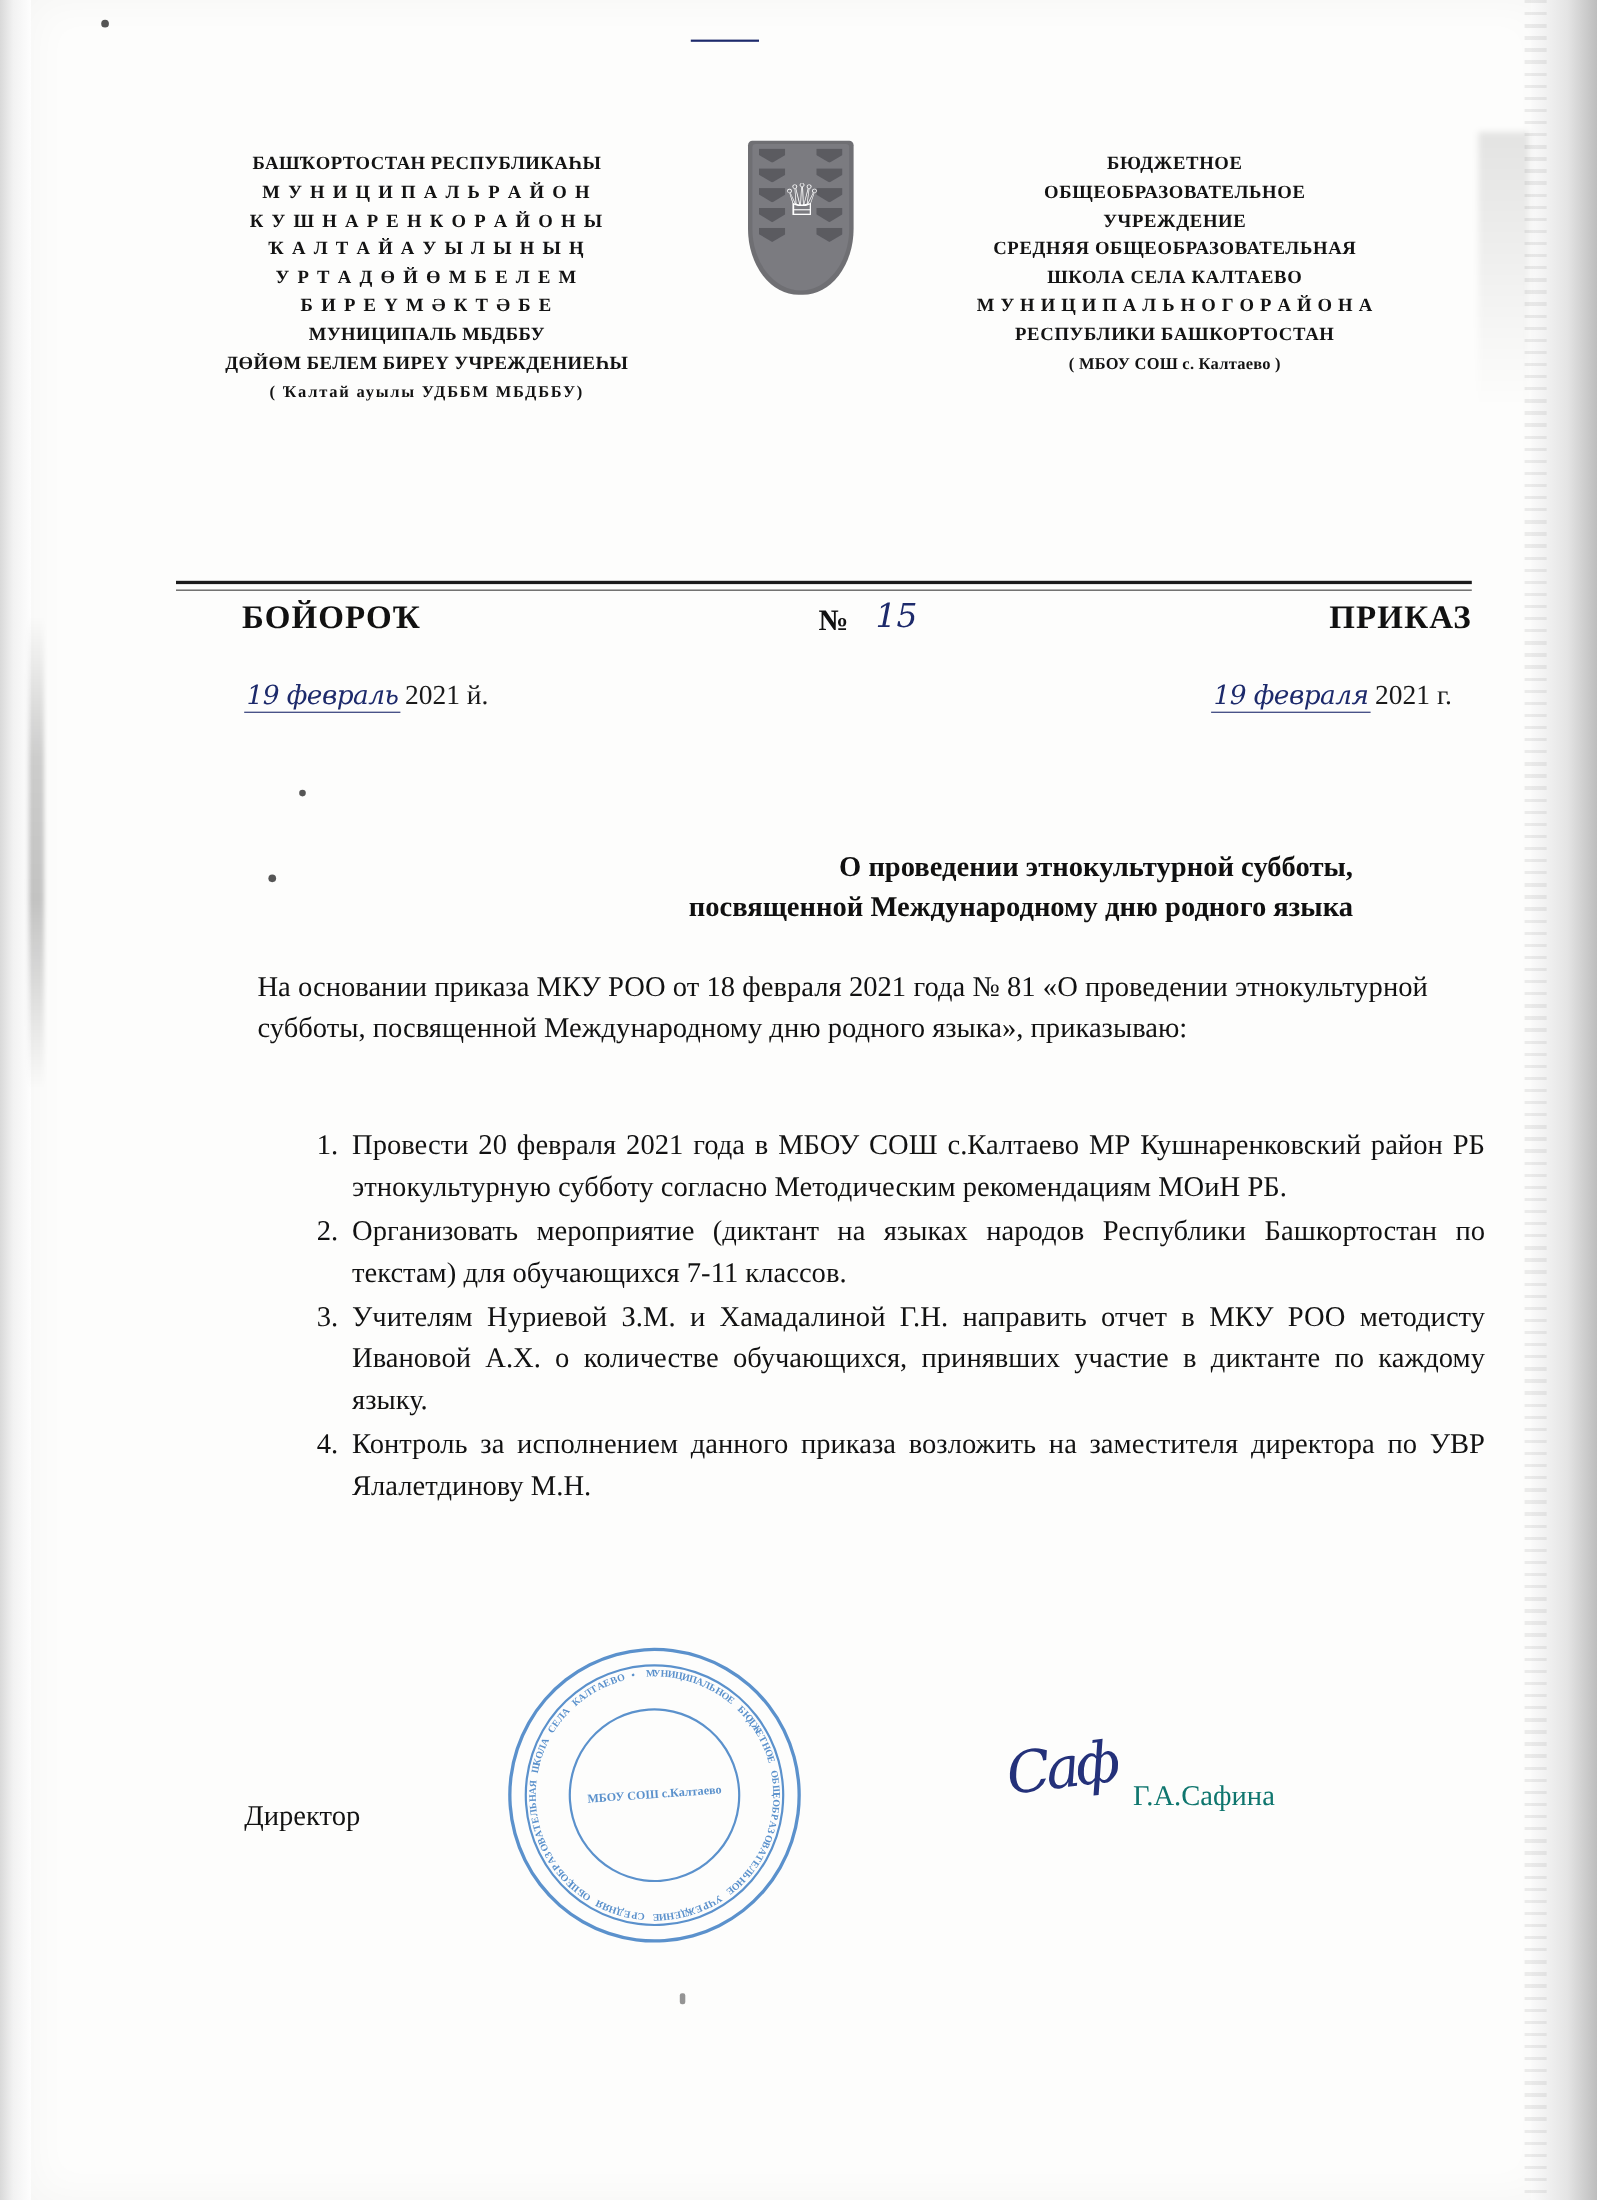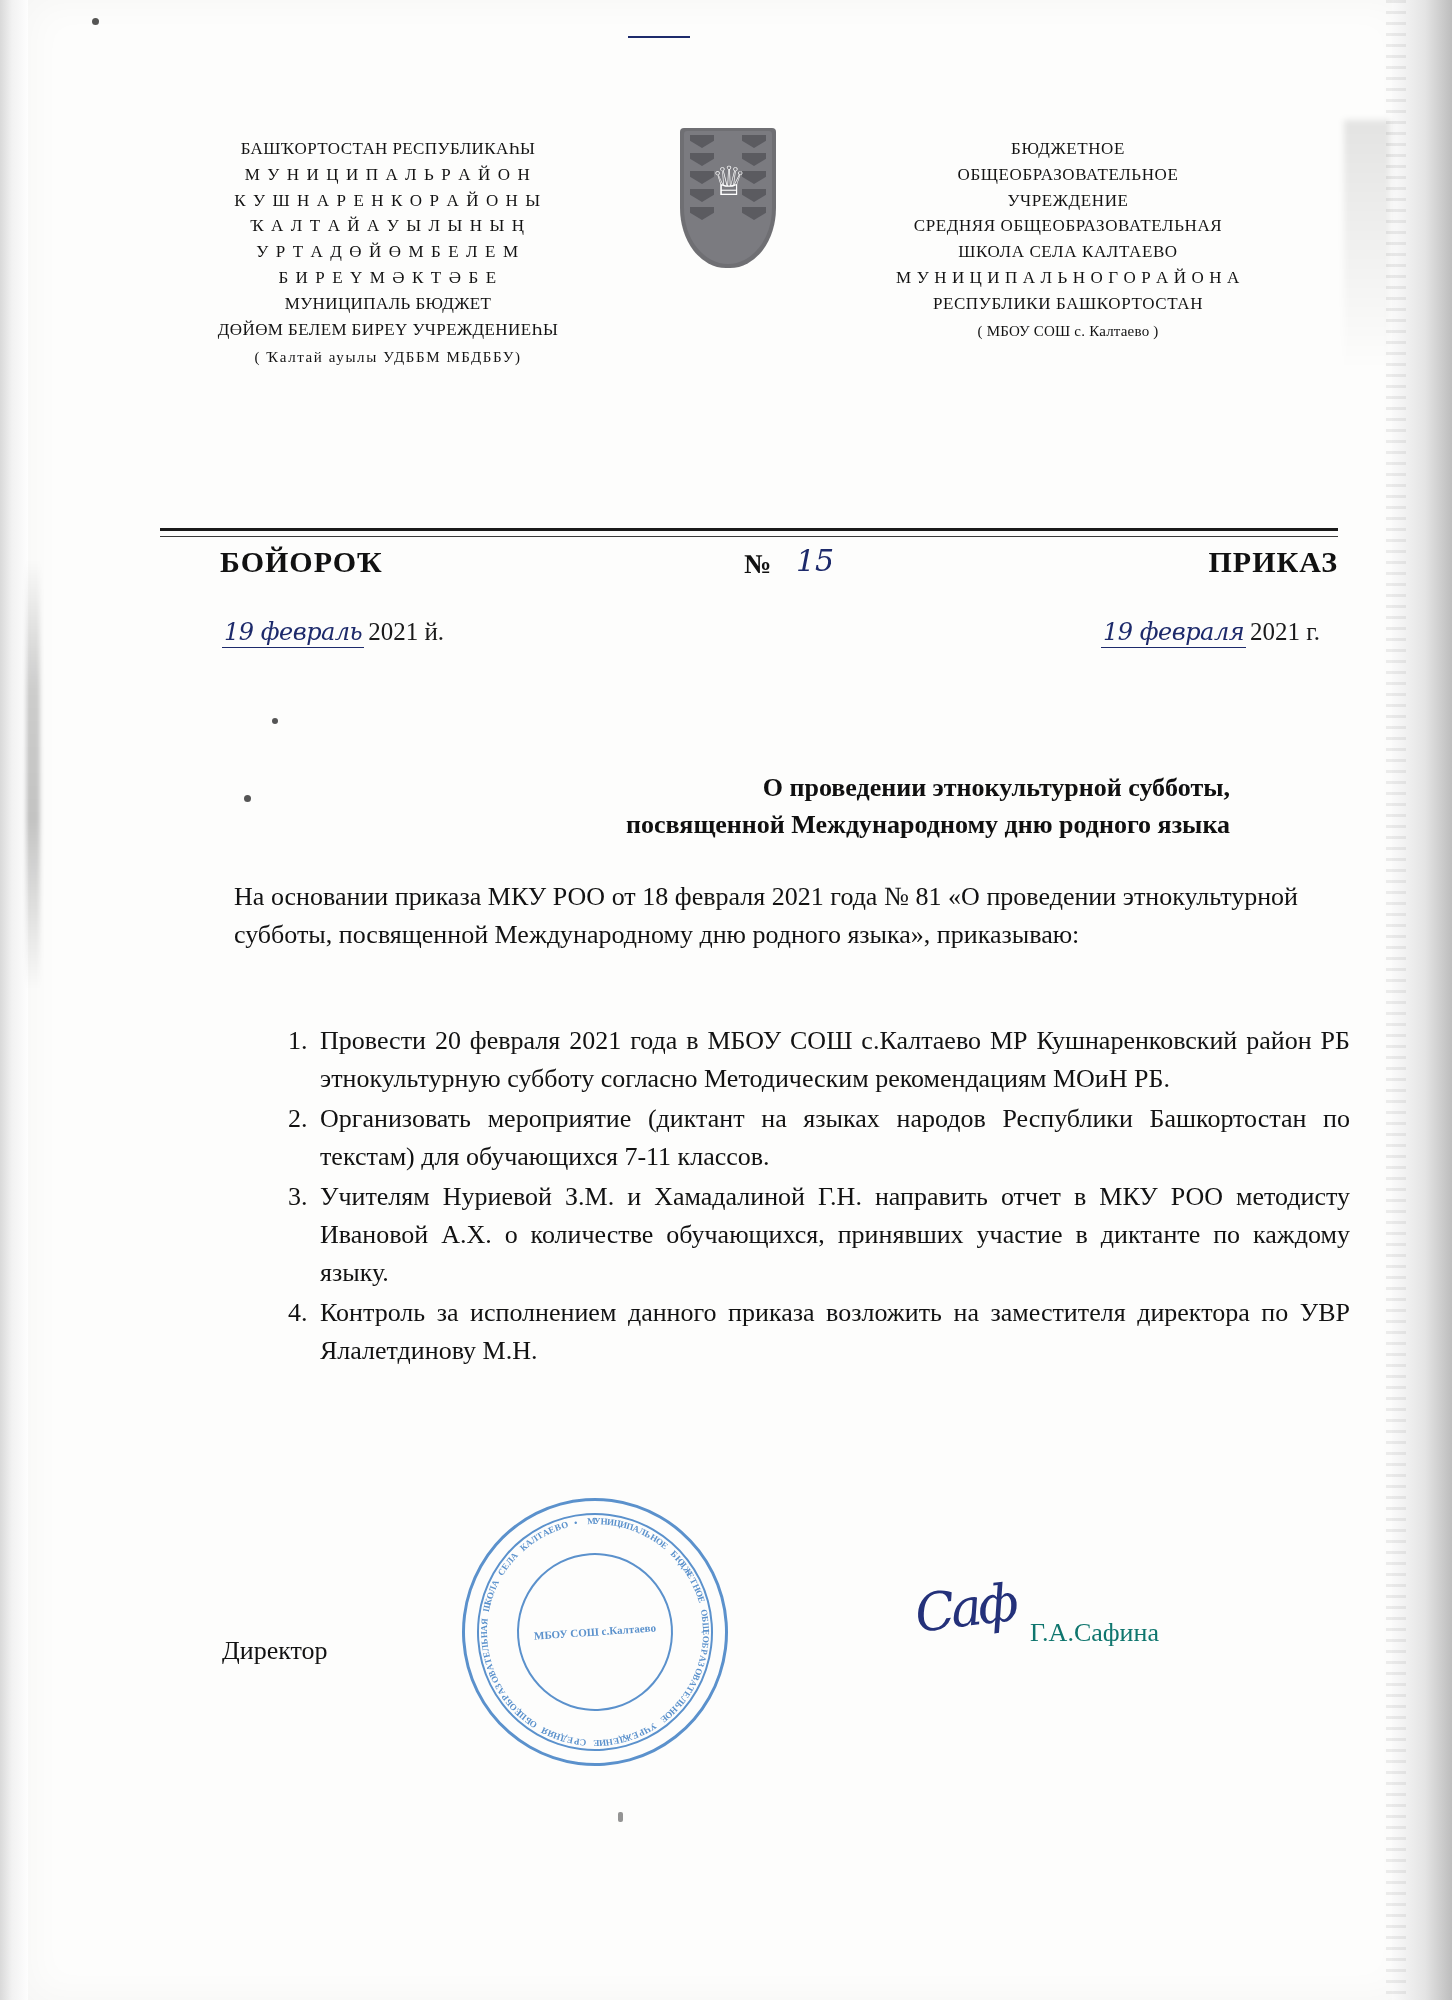--- a/index.html
+++ b/index.html
@@ -80,21 +80,21 @@
     top: 136px;
     width: 1380px;
     display: flex;
     justify-content: space-between;
     align-items: flex-start;
   }
   .head-col {
     width: 460px;
     text-align: center;
     font-family: "Liberation Serif", serif;
-    font-weight: normal;
+    font-weight: bold;
     font-size: 17px;
     line-height: 1.52;
     color: #131313;
     letter-spacing: 0.6px;
   }
   .head-col .ln {
     display: block;
     white-space: nowrap;
   }
   .head-col.left { margin-left: 130px; }
@@ -384,21 +384,21 @@
   <div class="dot d3"></div>
 
   <div class="header">
     <div class="head-col left">
       <span class="ln tight">БАШҠОРТОСТАН  РЕСПУБЛИКАҺЫ</span>
       <span class="ln">М У Н И Ц И П А Л Ь   Р А Й О Н</span>
       <span class="ln">К У Ш Н А Р Е Н К О  Р А Й О Н Ы</span>
       <span class="ln">Ҡ А Л Т А Й   А У Ы Л Ы Н Ы Ң</span>
       <span class="ln">У Р Т А   Д Ө Й Ө М   Б Е Л Е М</span>
       <span class="ln">Б И Р Е Ү   М Ә К Т Ә Б Е</span>
-      <span class="ln tight">МУНИЦИПАЛЬ БЮДЖЕТ</span>
+      <span class="ln tight">МУНИЦИПАЛЬ МБДББУ</span>
       <span class="ln tight">ДӨЙӨМ БЕЛЕМ БИРЕҮ УЧРЕЖДЕНИЕҺЫ</span>
       <span class="ln small">( Ҡалтай ауылы УДББМ МБДББУ)</span>
     </div>
 
     <div class="emblem">
       <div class="shield"></div>
       <div class="shield-inner">
         <div class="chev" style="top:4px"></div>
           <div class="chev r" style="top:4px"></div>
         <div class="chev" style="top:22px"></div>

